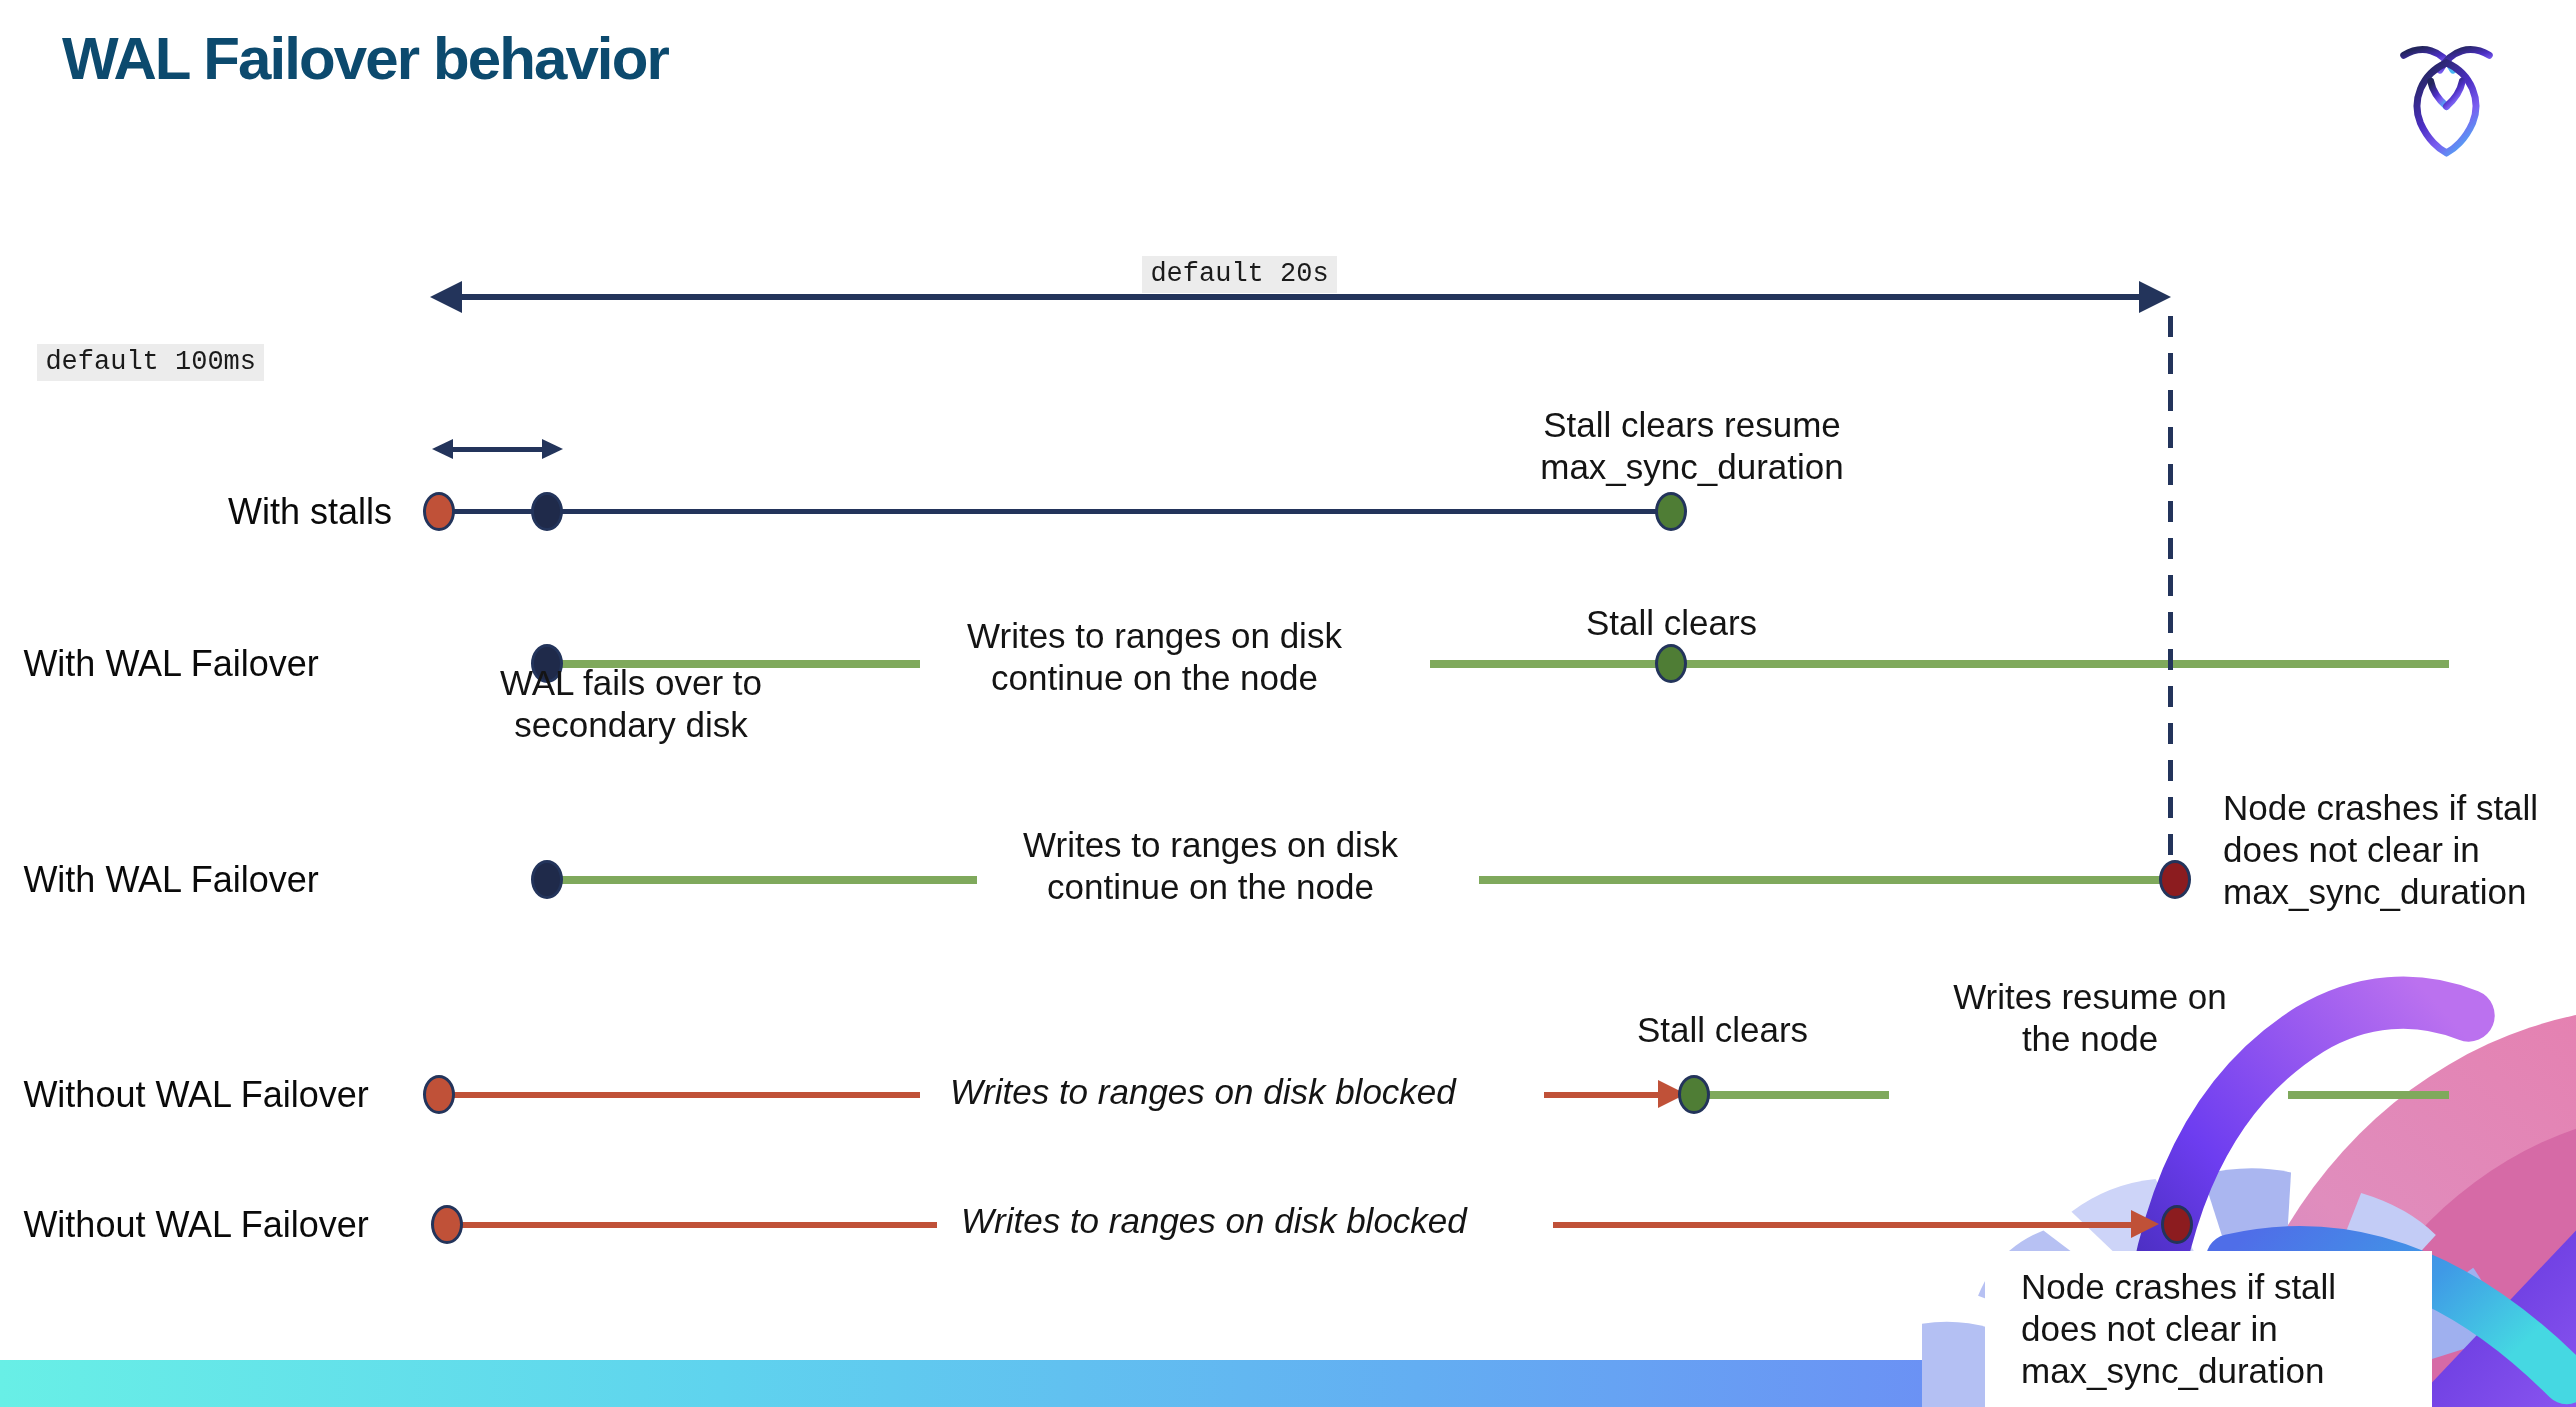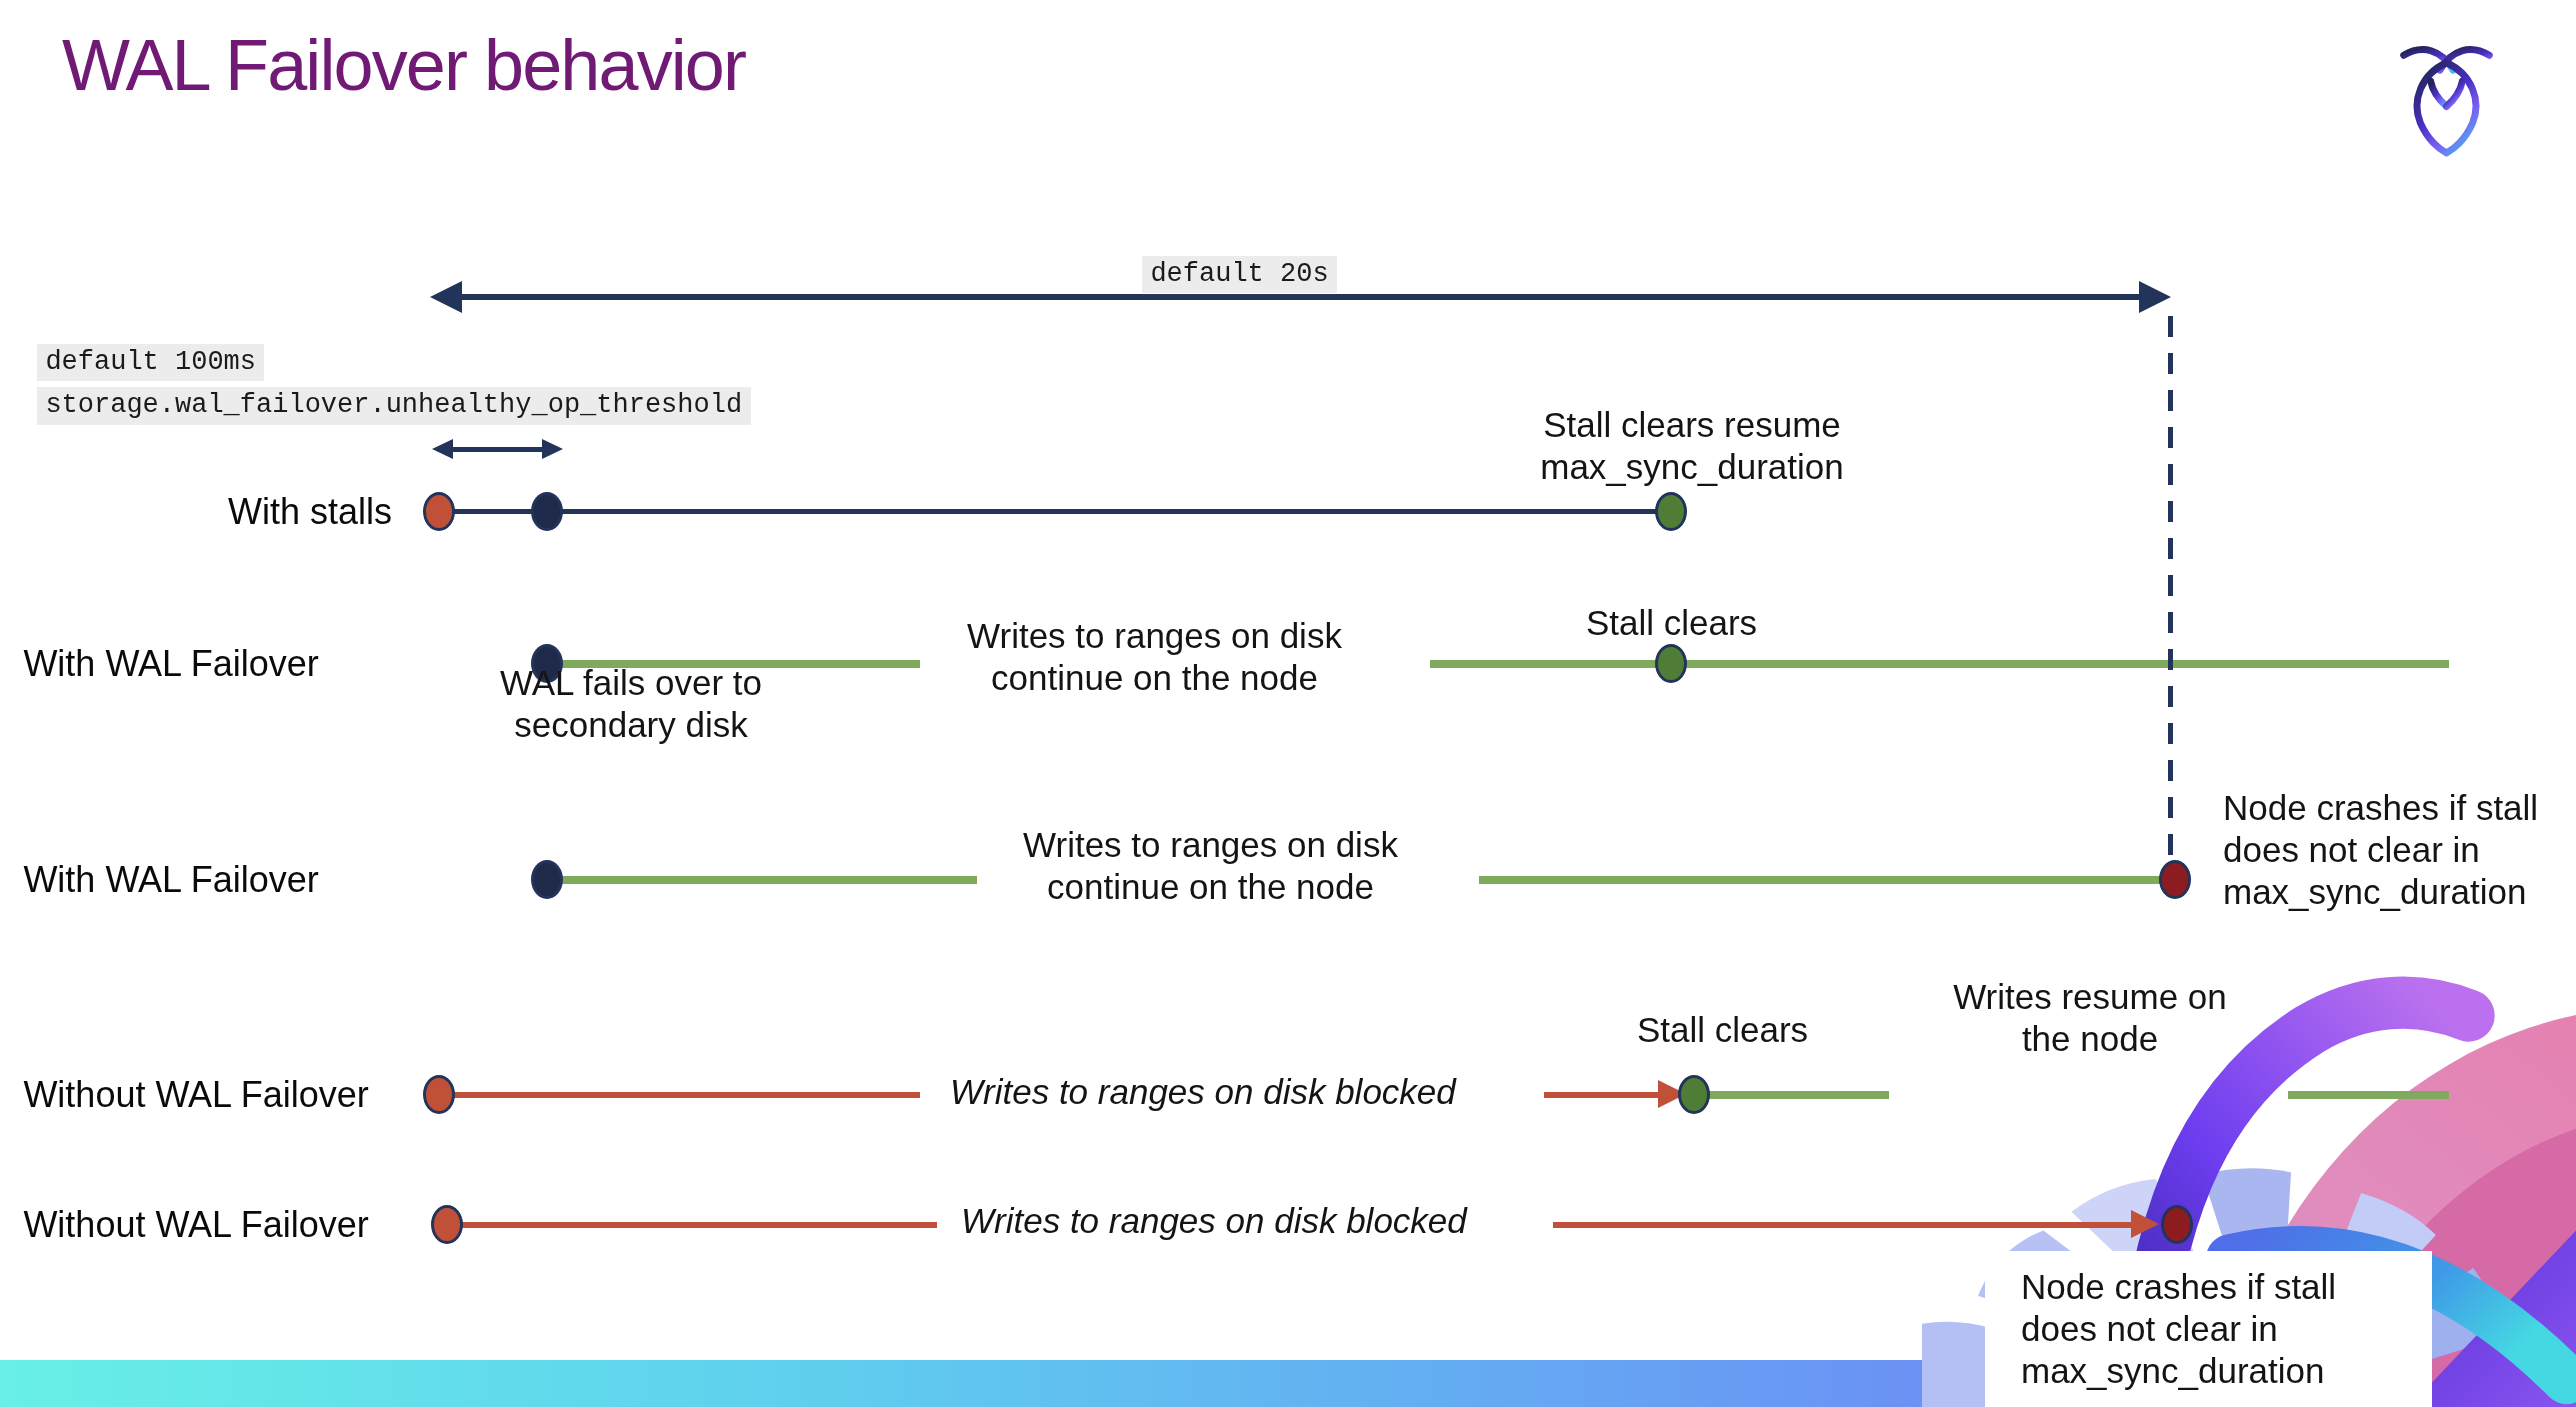--- a/index.html
+++ b/index.html
@@ -3,21 +3,21 @@
 <meta charset="utf-8">
 <style>
   html,body{margin:0;padding:0;background:#ffffff;}
   #slide{
     position:relative;width:2576px;height:1408px;background:#ffffff;overflow:hidden;
     font-family:"Liberation Sans", sans-serif;color:#101010;
   }
   .abs{position:absolute;}
   
   .title{
-    left:62px;top:24px;font-size:72px;font-weight:normal;letter-spacing:-1.9px;color:#701a75;z-index:5;
+    left:62px;top:24px;font-size:60px;font-weight:bold;letter-spacing:-1.9px;color:#0c4a6e;z-index:5;
   }
   
   .mono-callout{z-index:5;font-family:"Liberation Mono","DejaVu Sans Mono",monospace;font-size:27px;line-height:1.0;color:#1a1a1a;}
   .mono-line{display:inline-block;background:var(--c-code_bg,#ececec);padding:4.7px 8.4px 5.6px 8.4px;margin-bottom:6px;}
   .mono-callout .mono-line{display:table;}
   
   .hline{height:4.7px;background:var(--c-navy,#23345b);z-index:4;}
   .hline.green{height:8.4px;background:var(--c-green_line,#7fa95c);}
   .hline.red{height:5.6px;background:var(--c-red,#c05138);}
   .hline.arrowline{height:5.6px;z-index:2;}
@@ -135,21 +135,20 @@
 
   <div class="abs hline arrowline" style="left:456px;top:294px;width:1688px;"></div>
   <div class="abs tri navy-left" style="left:430px;top:281px;"></div>
   <div class="abs tri navy-right" style="left:2139px;top:281px;"></div>
   <div class="abs mono-callout" style="left:1142px;top:256px;">
     <span class="mono-line">default 20s</span>
   </div>
 
   <div class="abs mono-callout" style="left:37px;top:344px;">
     <span class="mono-line">default 100ms</span>
-    <span class="mono-line">storage.wal_failover.unhealthy_op_threshold</span>
   </div>
   <div class="abs hline" style="left:449px;top:447px;width:99px;"></div>
   <div class="abs tri navy-left small" style="left:432px;top:439px;"></div>
   <div class="abs tri navy-right small" style="left:542px;top:439px;"></div>
 
   <div class="abs dashed-v" style="left:2168px;top:316px;height:540px;"></div>
 
   <div class="abs row-label" style="left:93px;top:491px;width:299px;text-align:right;">With stalls</div>
   <div class="abs hline" style="left:439px;top:509px;width:1232px;"></div>
   <div class="abs dot red" style="left:423px;top:492px;"></div>

